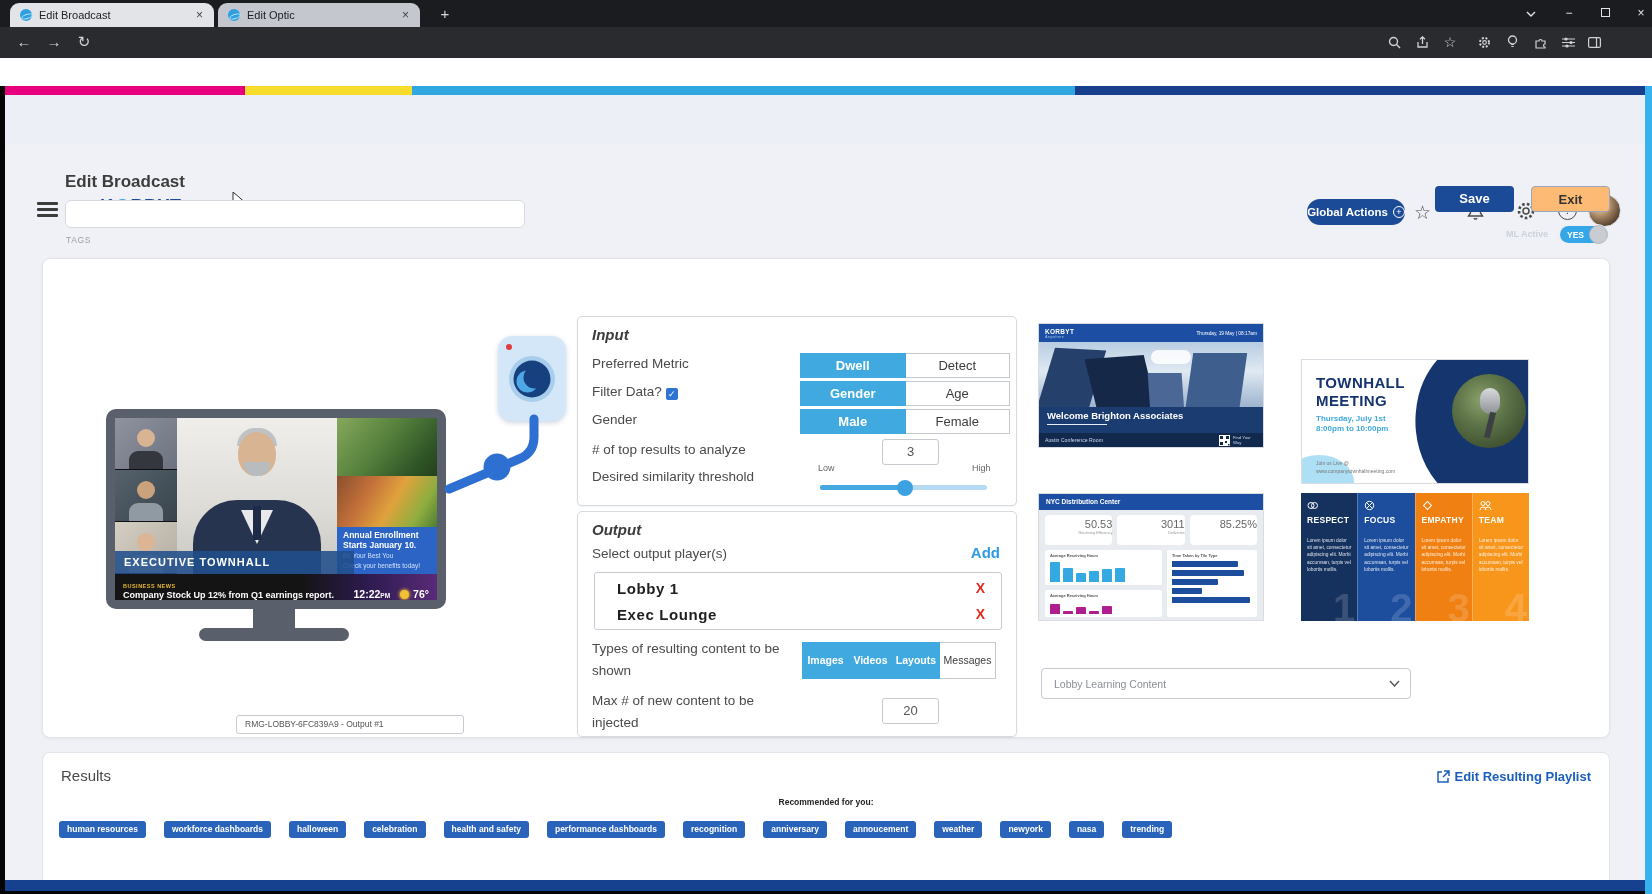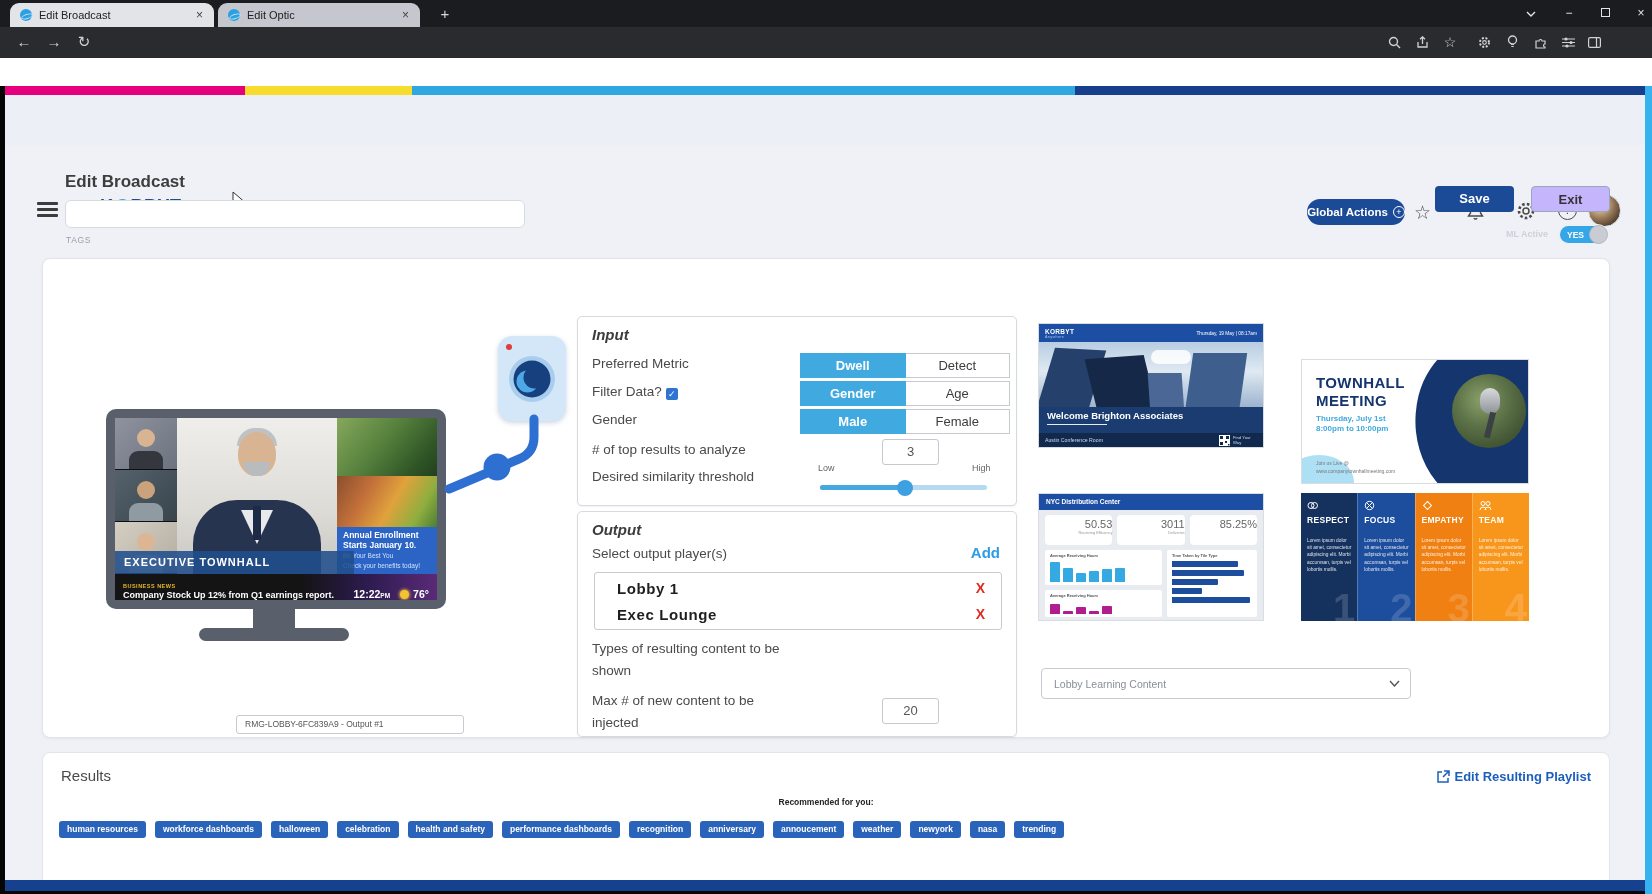--- a/index.html
+++ b/index.html
@@ -52,21 +52,21 @@
   .hd-ic { position:absolute; top:106px; width:22px; height:22px; }
   .bell-dot { position:absolute; right:-2px; top:-1px; width:6px; height:6px; border-radius:50%; background:#e6007e; }
   .help-circ { width:19px; height:19px; border:1.6px solid #4a4a4a; border-radius:50%; color:#4a4a4a; font-size:12px; text-align:center; line-height:17px; }
   .user-avatar { position:absolute; left:1588px; top:99px; width:33px; height:33px; border-radius:50%; background:radial-gradient(circle at 35% 32%, #d9b791 18%, #9b7c5c 45%, #55422f 75%, #2c2218); border:1px solid #d9dce3; }
   .cursor-arrow { position:absolute; left:232px; top:96px; }
 
   
   .page-title { position:absolute; left:65px; top:172px; font-size:17px; font-weight:bold; color:#3d3d3d; }
   .btn { position:absolute; top:186px; width:79px; height:26px; border-radius:4px; font-size:13px; font-weight:bold; text-align:center; line-height:25px; }
   .btn-save { left:1435px; background:#1b4a97; color:#fff; }
-  .btn-exit { left:1531px; background:#c4b5fd; color:#333; border:1px solid #9aa6bb; }
+  .btn-exit { left:1531px; background:#fdba74; color:#333; border:1px solid #9aa6bb; }
   .name-input { position:absolute; left:65px; top:200px; width:460px; height:28px; background:#fff; border:1px solid #d7dade; border-radius:6px; }
   .tags-label { position:absolute; left:66px; top:235px; font-size:8.5px; color:#9aa0a8; letter-spacing:.6px; }
   .active-label { position:absolute; left:1506px; top:229px; font-size:9px; color:#ccd2db; font-weight:bold; }
   .yes-toggle { position:absolute; left:1560px; top:226px; width:46px; height:17px; border-radius:9px; background:#35a7e8; box-shadow:0 0 0 2px #eef0f6; }
   .yes-text { position:absolute; left:7px; top:4px; font-size:8.5px; font-weight:bold; color:#fff; }
   .yes-knob { position:absolute; right:-2px; top:-1px; width:19px; height:19px; border-radius:50%; background:#c9cdd3; border:1px solid #b3b8bf; }
 
   
   .main-card { position:absolute; left:42px; top:258px; width:1568px; height:480px; background:#fff; border:1px solid #e2e4ea; border-radius:8px; box-shadow:0 1px 3px rgba(40,50,80,.06); }
 
@@ -203,21 +203,21 @@
   .vc-num { position:absolute; right:2px; bottom:-10px; font-size:40px; font-weight:bold; color:rgba(255,255,255,.16); }
 
   .playlist-select { position:absolute; left:998px; top:409px; width:370px; height:31px; background:#fff; border:1px solid #c6cad1; border-radius:4px; display:flex; align-items:center; justify-content:space-between; padding:0 10px 0 12px; }
   .ps-text { font-size:10.5px; color:#8a8f96; }
 
   
   .results-card { position:absolute; left:42px; top:752px; width:1568px; height:142px; background:#fff; border:1px solid #e2e4ea; border-radius:8px; }
   .results-title { position:absolute; left:18px; top:14px; font-size:15px; color:#4a4a4a; }
   .edit-playlist { position:absolute; right:18px; top:16px; display:flex; align-items:center; gap:4px; font-size:13px; font-weight:bold; color:#1b5fbd; }
   .recommended { position:absolute; left:0; right:0; top:44px; text-align:center; font-size:8.5px; font-weight:bold; color:#222; }
-  .pill-row { position:absolute; left:16px; top:68px; display:flex; gap:9px;text-align:right; }
+  .pill-row { position:absolute; left:16px; top:68px; display:flex; gap:18px;text-align:right; }
   .pill { height:17px; background:#2a63ba; border-radius:3px; color:#fff; font-size:8.5px; font-weight:bold; line-height:17px; padding:0 8px; white-space:nowrap; }
 
   
   .edge-left { position:absolute; left:0; top:86px; width:5px; height:808px; background:#050505; z-index:60; }
   .scrollbar { position:absolute; left:1645px; top:86px; width:7px; height:808px; background:#36b3ef; z-index:60; }
   .bottom-navy { position:absolute; left:0; top:880px; width:1652px; height:11px; background:#15418f; z-index:55; }
   .bottom-black { position:absolute; left:0; top:891px; width:1652px; height:3px; background:#050505; z-index:56; }
   svg { display:block; }
 </style>
 </head>
@@ -466,20 +466,26 @@
 
     <div class="panel panel-output">
       <div class="panel-title">Output</div>
       <div class="row-label" style="top:34px">Select output player(s)</div>
       <div class="add-link">Add</div>
       <div class="player-box">
           <div class="player-row"><span class="player-name">Lobby 1</span><span class="player-x">X</span></div>
           <div class="player-row"><span class="player-name">Exec Lounge</span><span class="player-x">X</span></div>
         </div>
       <div class="types-label">Types of resulting content to be shown</div>
+      <div class="seg4">
+        <div class="seg-btn sel" style="width:47px">Images</div>
+        <div class="seg-btn sel" style="width:44px">Videos</div>
+        <div class="seg-btn sel" style="width:47px">Layouts</div>
+        <div class="seg-btn" style="width:56px">Messages</div>
+      </div>
       <div class="max-label">Max # of new content to be injected</div>
       <div class="num-input" style="top:186px">20</div>
     </div>
 
     <div class="thumb t1">
       <div class="t1-head">
         <div class="t1-brand"><span>KORBYT</span><small>Anywhere</small></div>
         <div class="t1-date">Thursday, 19 May | 08:17am</div>
       </div>
       <div class="t1-photo">

